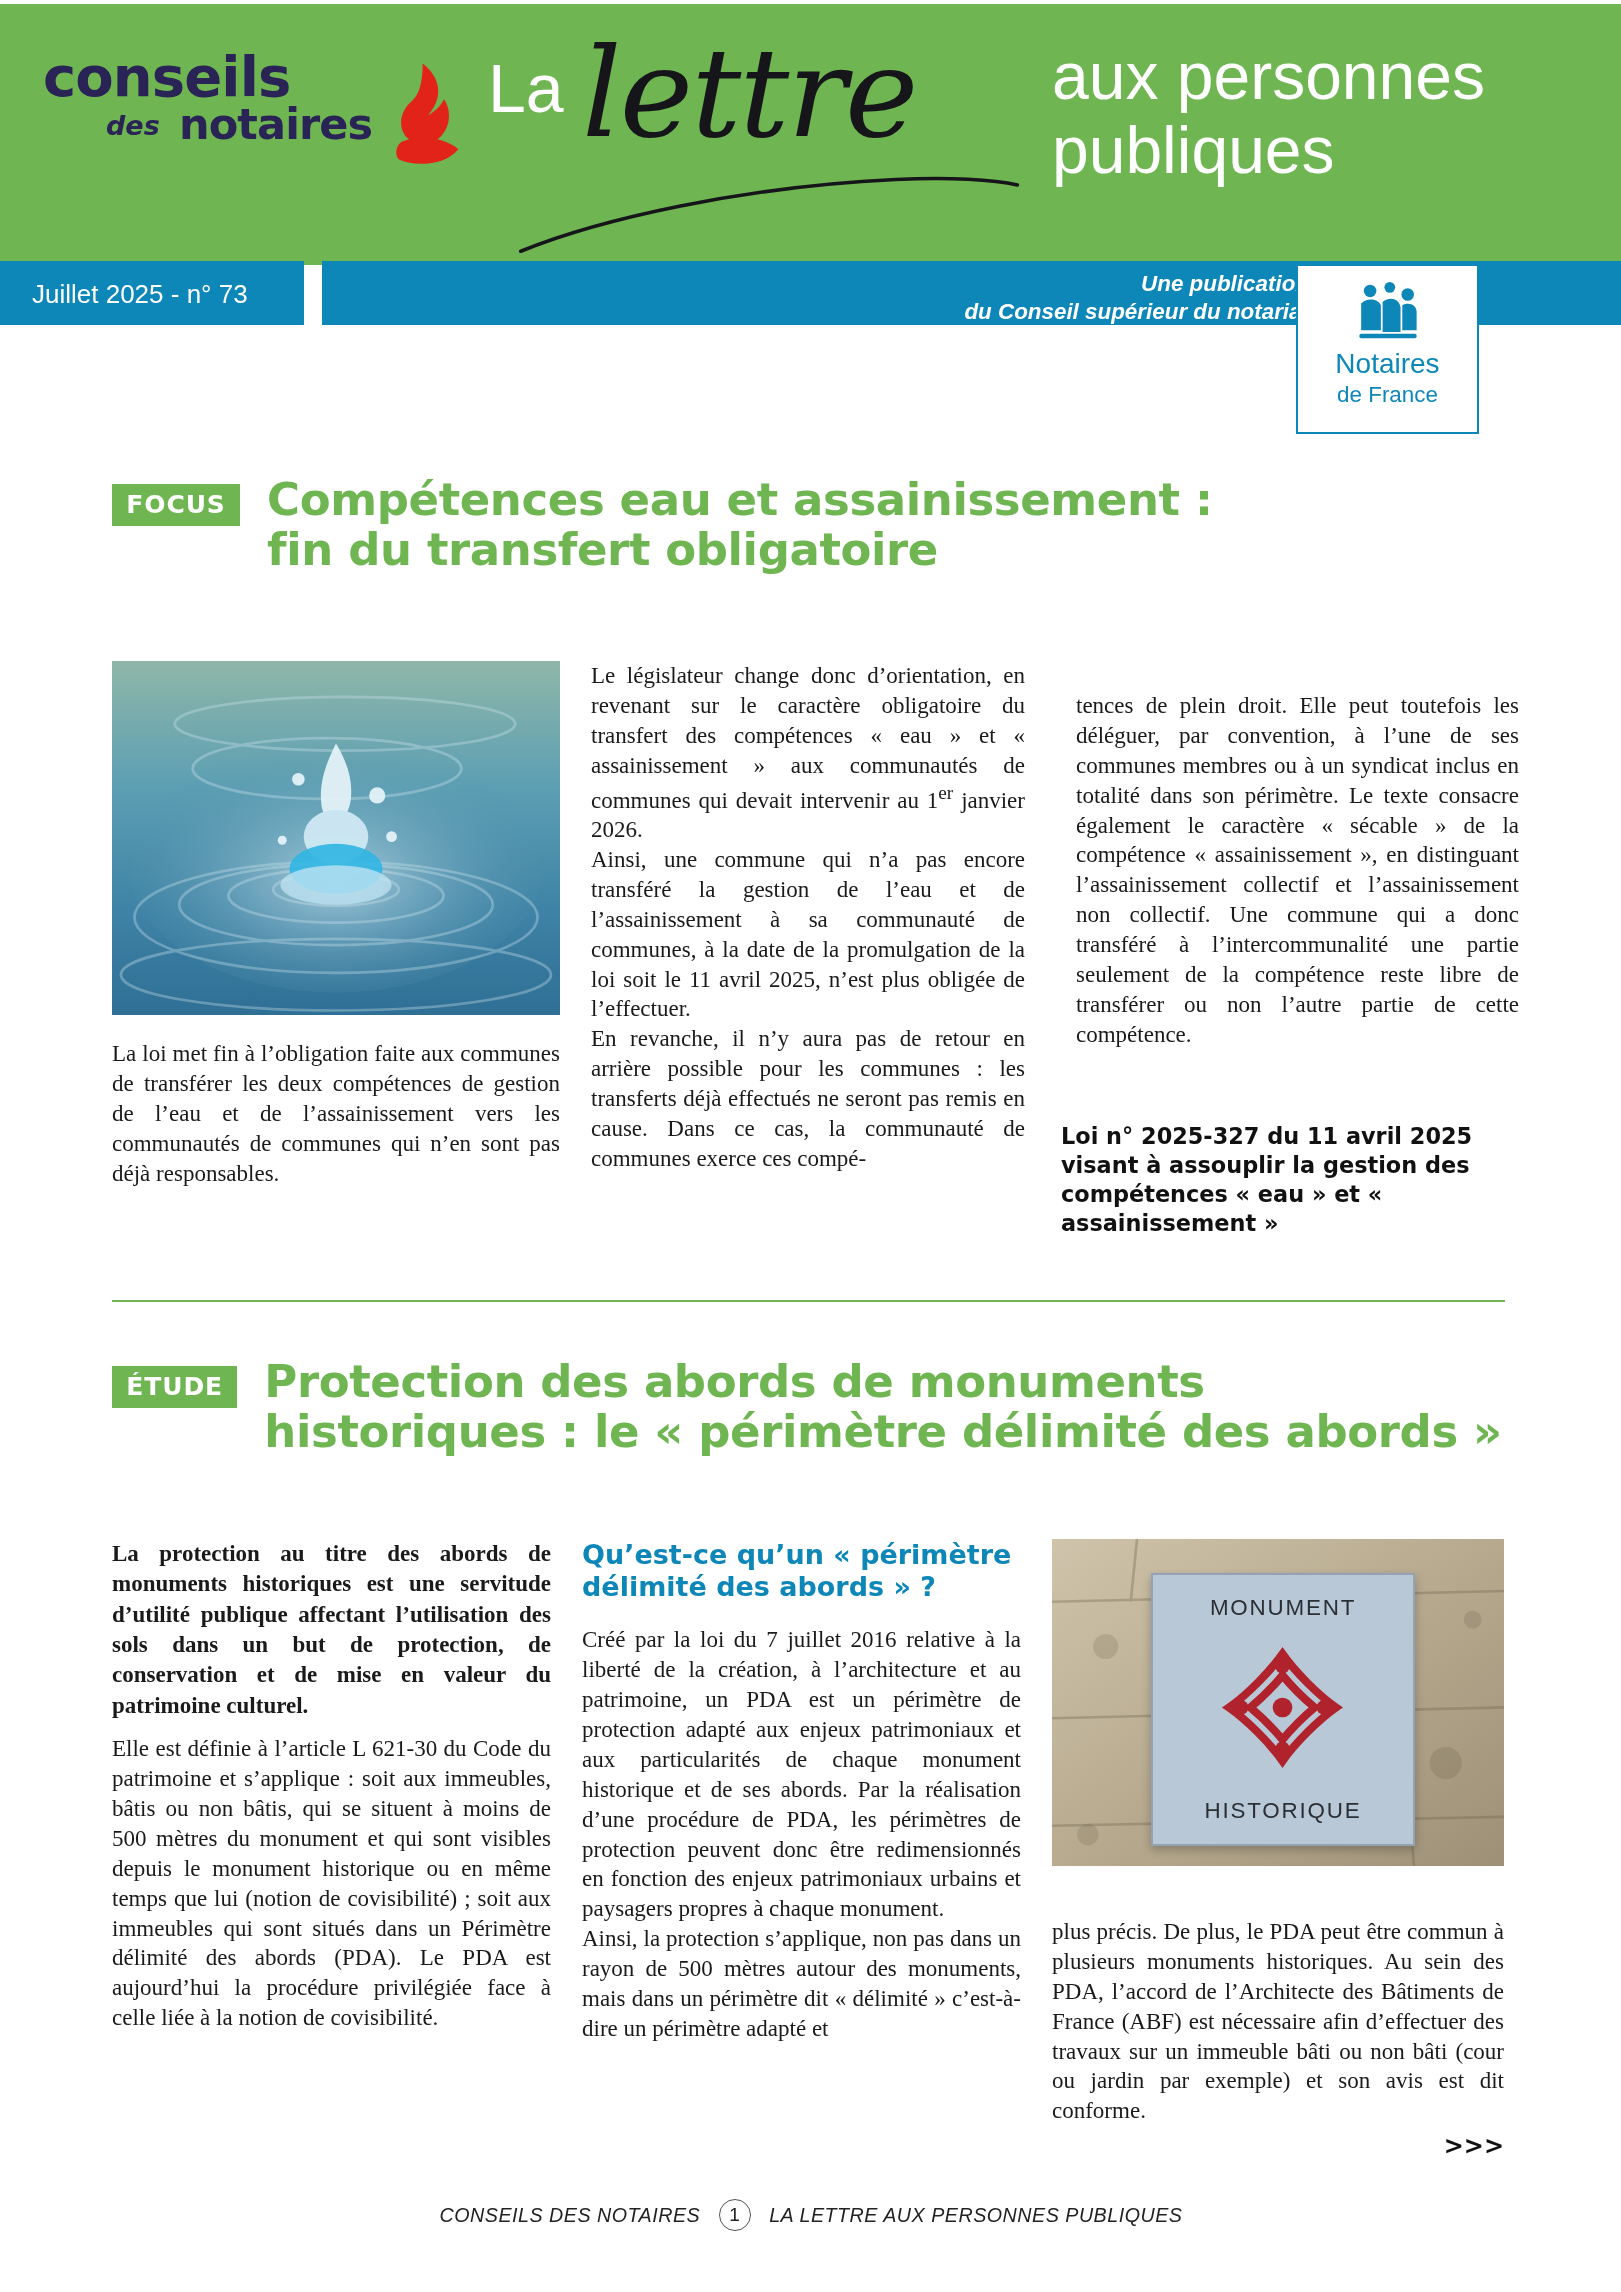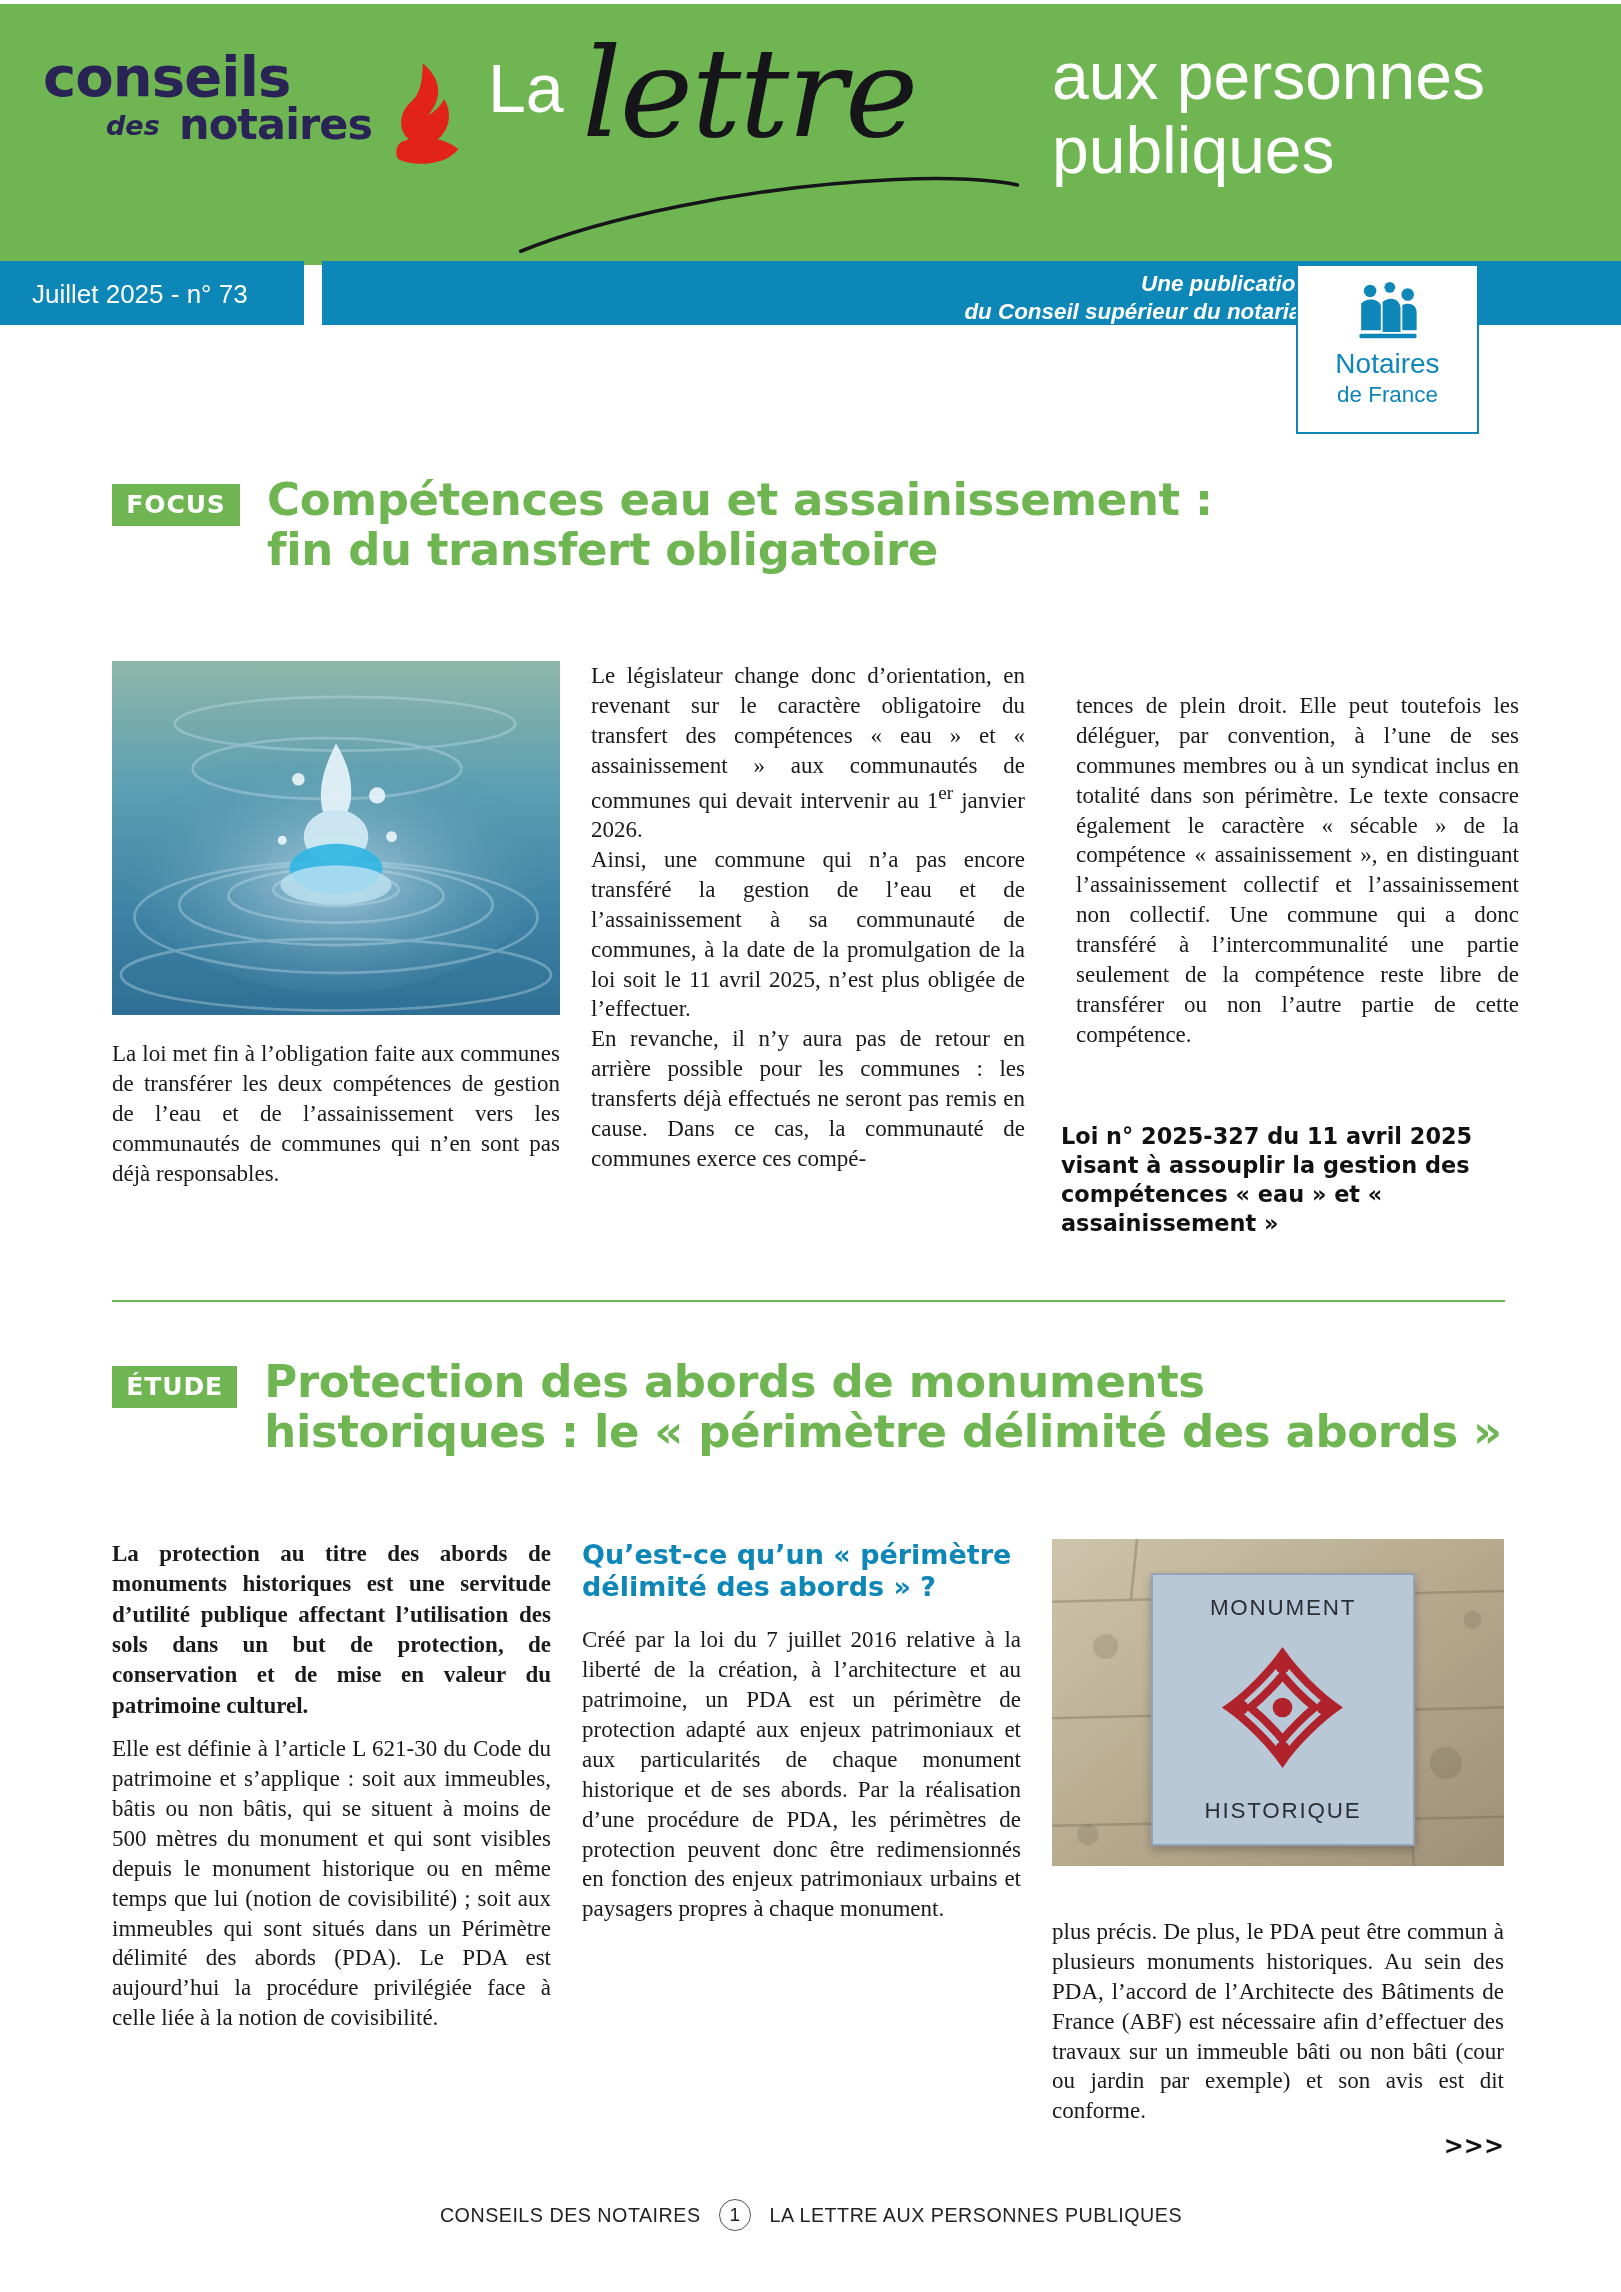--- a/index.html
+++ b/index.html
@@ -247,21 +247,21 @@
   .footer .pagenum {
     display: inline-block;
     width: 30px; height: 30px;
     line-height: 30px;
     border: 1.3px solid #555;
     border-radius: 50%;
     margin: 0 12.5px;
     font-size: 19px;
     vertical-align: middle;
   }
-  .footer span.ft { vertical-align: middle; }
+  .footer span.ft { vertical-align: middle; font-style: italic; }
 
   
   .photo2 {
     position: absolute;
     left: 1052px; top: 1539px;
     width: 452px; height: 327px;
     overflow: hidden;
     background: #b8ac96;
   }
   .plaque {
@@ -416,20 +416,21 @@
   <div class="lead-bold">La protection au titre des abords de monuments historiques est une servitude d’utilité publique affectant l’utilisation des sols dans un but de protection, de conservation et de mise en valeur du patrimoine culturel.</div>
   <div class="col-text" style="margin-top:13px;">
     <p>Elle est définie à l’article L 621-30 du Code du patrimoine et s’applique : soit aux immeubles, bâtis ou non bâtis, qui se situent à moins de 500 mètres du monument et qui sont visibles depuis le monument historique ou en même temps que lui (notion de covisibilité) ; soit aux immeubles qui sont situés dans un Périmètre délimité des abords (PDA). Le PDA est aujourd’hui la procédure privilégiée face à celle liée à la notion de covisibilité.</p>
   </div>
 </div>
 
 <div style="position:absolute; left:582px; top:1539px; width:439px;">
   <div class="subhead">Qu’est-ce qu’un « périmètre<br>délimité des abords » ?</div>
   <div class="col-text" style="margin-top:21.5px;">
     <p>Créé par la loi du 7 juillet 2016 relative à la liberté de la création, à l’architecture et au patrimoine, un PDA est un périmètre de protection adapté aux enjeux patrimoniaux et aux particularités de chaque monument historique et de ses abords. Par la réalisation d’une procédure de PDA, les périmètres de protection peuvent donc être redimensionnés en fonction des enjeux patrimoniaux urbains et paysagers propres à chaque monument.</p>
+    <p>Ainsi, la protection s’applique, non pas dans un rayon de 500 mètres autour des monuments, mais dans un périmètre dit « délimité » c’est-à-dire un périmètre adapté et</p>
   </div>
 </div>
 
 <div class="photo2">
   <svg width="452" height="345" viewBox="0 0 505 385" preserveAspectRatio="none" style="position:absolute;left:0;top:0;">
     <defs>
       <linearGradient id="stone" x1="0" y1="0" x2="1" y2="1">
         <stop offset="0%" stop-color="#cfc4ab"></stop>
         <stop offset="50%" stop-color="#b6a98e"></stop>
         <stop offset="100%" stop-color="#9c8f76"></stop>

